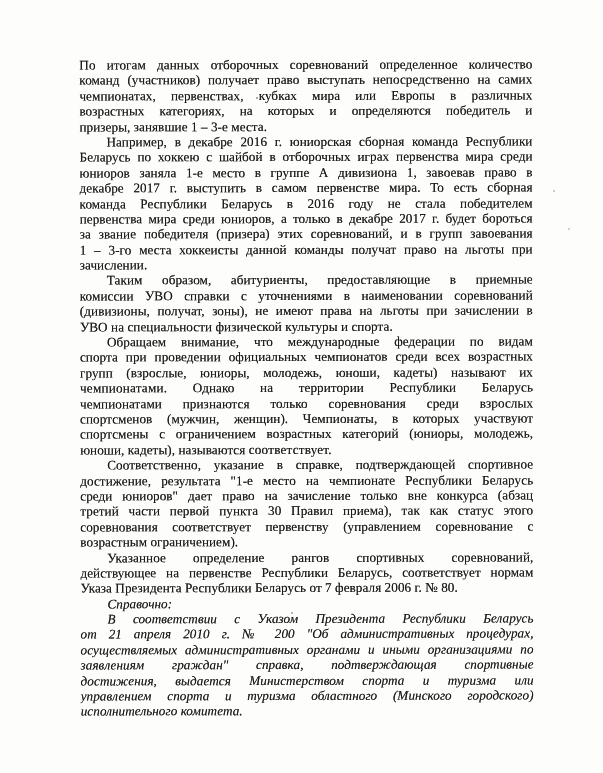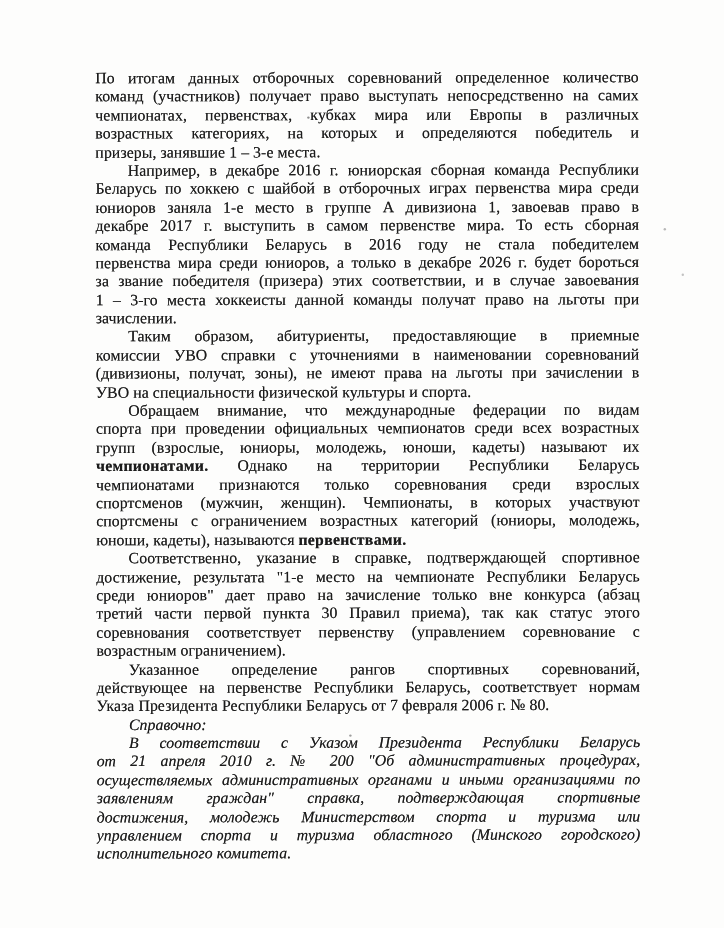--- a/index.html
+++ b/index.html
@@ -45,21 +45,21 @@
     text-align-last: justify;
     white-space: normal;
   }
   .line.last {
     text-align-last: left;
   }
   .line.ind {
     text-indent: 27px;
   }
   .b {
-    font-weight: bold;
+    font-weight: normal;
     letter-spacing: 0.2px;
   }
   .speck {
     position: absolute;
     border-radius: 50%;
     pointer-events: none;
   }
 </style>
 </head>
 <body>
@@ -72,40 +72,40 @@
         <div class="line"><span>чемпионатах, первенствах, кубках мира или Европы в различных</span></div>
         <div class="line"><span>возрастных категориях, на которых и определяются победитель и</span></div>
         <div class="line last"><span>призеры, занявшие 1 – 3-е места.</span></div>
       </div>
       <div class="para">
         <div class="line ind"><span>Например, в декабре 2016 г. юниорская сборная команда Республики</span></div>
         <div class="line"><span>Беларусь по хоккею с шайбой в отборочных играх первенства мира среди</span></div>
         <div class="line"><span>юниоров заняла 1-е место в группе А дивизиона 1, завоевав право в</span></div>
         <div class="line"><span>декабре 2017 г. выступить в самом первенстве мира. То есть сборная</span></div>
         <div class="line"><span>команда Республики Беларусь в 2016 году не стала победителем</span></div>
-        <div class="line"><span>первенства мира среди юниоров, а только в декабре 2026 г. будет бороться</span></div>
-        <div class="line"><span>за звание победителя (призера) этих соответствии, и в случае завоевания</span></div>
+        <div class="line"><span>первенства мира среди юниоров, а только в декабре 2017 г. будет бороться</span></div>
+        <div class="line"><span>за звание победителя (призера) этих соревнований, и в групп завоевания</span></div>
         <div class="line"><span>1 – 3-го места хоккеисты данной команды получат право на льготы при</span></div>
         <div class="line last"><span>зачислении.</span></div>
       </div>
       <div class="para">
         <div class="line ind"><span>Таким образом, абитуриенты, предоставляющие в приемные</span></div>
         <div class="line"><span>комиссии УВО справки с уточнениями в наименовании соревнований</span></div>
         <div class="line"><span>(дивизионы, получат, зоны), не имеют права на льготы при зачислении в</span></div>
         <div class="line last"><span>УВО на специальности физической культуры и спорта.</span></div>
       </div>
       <div class="para">
         <div class="line ind"><span>Обращаем внимание, что международные федерации по видам</span></div>
         <div class="line"><span>спорта при проведении официальных чемпионатов среди всех возрастных</span></div>
         <div class="line"><span>групп (взрослые, юниоры, молодежь, юноши, кадеты) называют их</span></div>
         <div class="line"><span class="b">чемпионатами.</span><span> Однако на территории Республики Беларусь</span></div>
         <div class="line"><span>чемпионатами признаются только соревнования среди взрослых</span></div>
         <div class="line"><span>спортсменов (мужчин, женщин). Чемпионаты, в которых участвуют</span></div>
         <div class="line"><span>спортсмены с ограничением возрастных категорий (юниоры, молодежь,</span></div>
-        <div class="line last"><span>юноши, кадеты), называются </span><span class="b">первенствами.</span></div>
+        <div class="line last"><span>юноши, кадеты), называются </span><span class="b">соответствует.</span></div>
       </div>
       <div class="para">
         <div class="line ind"><span>Соответственно, указание в справке, подтверждающей спортивное</span></div>
         <div class="line"><span>достижение, результата "1-е место на чемпионате Республики Беларусь</span></div>
         <div class="line"><span>среди юниоров" дает право на зачисление только вне конкурса (абзац</span></div>
         <div class="line"><span>третий части первой пункта 30 Правил приема), так как статус этого</span></div>
         <div class="line"><span>соревнования соответствует первенству (управлением соревнование с</span></div>
         <div class="line last"><span>возрастным ограничением).</span></div>
       </div>
       <div class="para">
@@ -114,21 +114,21 @@
         <div class="line last"><span>Указа Президента Республики Беларусь от 7 февраля 2006 г. № 80.</span></div>
       </div>
       <div class="para it">
         <div class="line last ind"><span>Справочно:</span></div>
       </div>
       <div class="para it">
         <div class="line ind"><span>В соответствии с Указом Президента Республики Беларусь</span></div>
         <div class="line"><span>от 21 апреля 2010 г. № 200 "Об административных процедурах,</span></div>
         <div class="line"><span>осуществляемых административных органами и иными организациями по</span></div>
         <div class="line"><span>заявлениям граждан" справка, подтверждающая спортивные</span></div>
-        <div class="line"><span>достижения, молодежь Министерством спорта и туризма или</span></div>
+        <div class="line"><span>достижения, выдается Министерством спорта и туризма или</span></div>
         <div class="line"><span>управлением спорта и туризма областного (Минского городского)</span></div>
         <div class="line last"><span>исполнительного комитета.</span></div>
       </div>
     </div>
 <div class="speck" style="left: 553px; top: 190px; width: 2px; height: 2px; background: rgb(184, 184, 184);"></div>
     <div class="speck" style="left: 568px; top: 228px; width: 2px; height: 2px; background: rgb(194, 194, 194);"></div>
     <div class="speck" style="left: 256px; top: 97px; width: 2px; height: 2px; background: rgb(141, 141, 141);"></div>
     <div class="speck" style="left: 291px; top: 612px; width: 2px; height: 2px; background: rgb(158, 158, 158);"></div>
     <div class="speck" style="left: 495px; top: 403px; width: 2px; height: 2px; background: rgb(198, 198, 198);"></div>
   </div>

